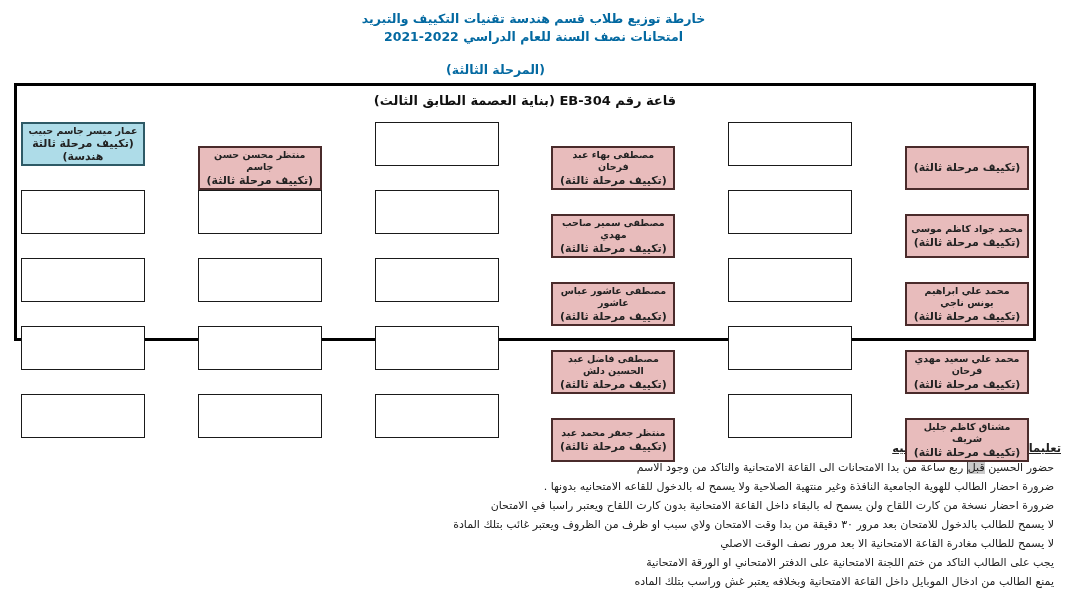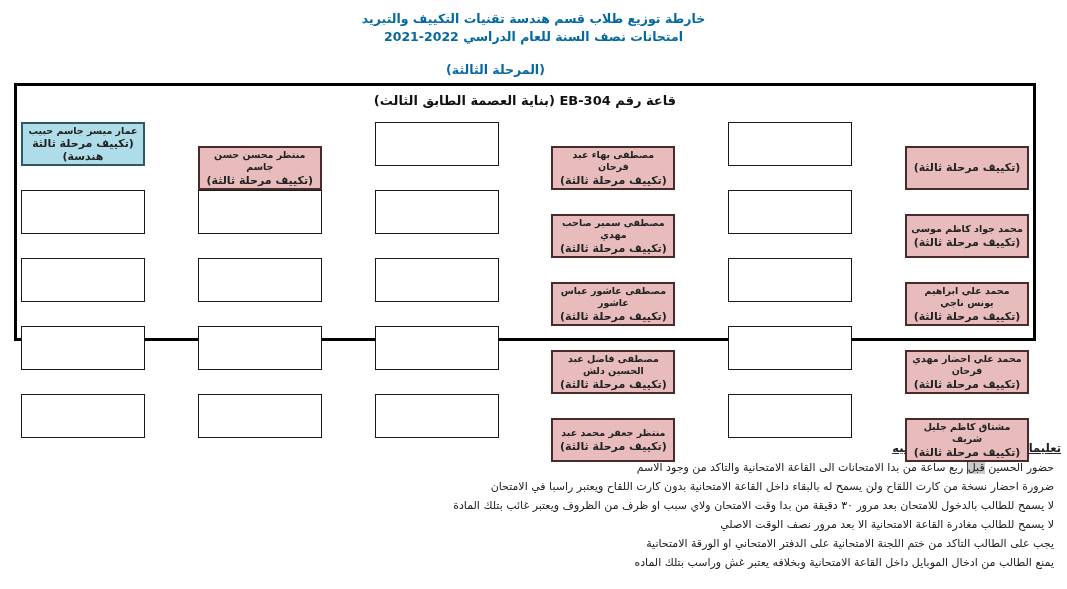--- a/index.html
+++ b/index.html
@@ -100,21 +100,21 @@
         </div>
         <div class="box empty"></div>
         <div class="box empty"></div>
         <div class="box empty"></div>
         <div class="box pink">
           <div class="nm">مصطفى فاضل عبد الحسين دلش</div>
           <div class="tg">(تكييف مرحلة ثالثة)</div>
         </div>
         <div class="box empty"></div>
         <div class="box pink">
-          <div class="nm">محمد علي احضار مهدي فرحان</div>
+          <div class="nm">محمد علي سعيد مهدي فرحان</div>
           <div class="tg">(تكييف مرحلة ثالثة)</div>
         </div>
         <div class="box empty"></div>
         <div class="box empty"></div>
         <div class="box empty"></div>
         <div class="box pink">
           <div class="nm">منتظر جعفر محمد عبد</div>
           <div class="tg">(تكييف مرحلة ثالثة)</div>
         </div>
         <div class="box empty"></div>
@@ -122,20 +122,21 @@
           <div class="nm">مشتاق كاظم جليل شريف</div>
           <div class="tg">(تكييف مرحلة ثالثة)</div>
         </div>
       </div>
   </div>
 
   <div class="instructions">
     <span class="instr-heading">تعليمات مهمة خاصة الامتحانيه</span>
     <div id="instr-list">
         <div class="instr-line"><span>حضور الحسين </span><span class="hl">قبل</span><span> ربع ساعة من بدا الامتحانات الى القاعة الامتحانية والتاكد من وجود الاسم</span></div>
+        <div class="instr-line">ضرورة احضار الطالب للهوية الجامعية النافذة وغير منتهية الصلاحية ولا يسمح له بالدخول للقاعه الامتحانيه بدونها .</div>
         <div class="instr-line">ضرورة احضار نسخة من كارت اللقاح ولن يسمح له بالبقاء داخل القاعة الامتحانية بدون كارت اللقاح ويعتبر راسبا في الامتحان</div>
         <div class="instr-line">لا يسمح للطالب بالدخول للامتحان بعد مرور ٣٠ دقيقة من بدا وقت الامتحان ولاي سبب او ظرف من الظروف ويعتبر غائب بتلك المادة</div>
         <div class="instr-line">لا يسمح للطالب مغادرة القاعة الامتحانية الا بعد مرور نصف الوقت الاصلي</div>
         <div class="instr-line">يجب على الطالب التاكد من ختم اللجنة الامتحانية على الدفتر الامتحاني او الورقة الامتحانية</div>
         <div class="instr-line">يمنع الطالب من ادخال الموبايل داخل القاعة الامتحانية وبخلافه يعتبر غش وراسب بتلك الماده</div>
       </div>
   </div>
 
 </div>
 

